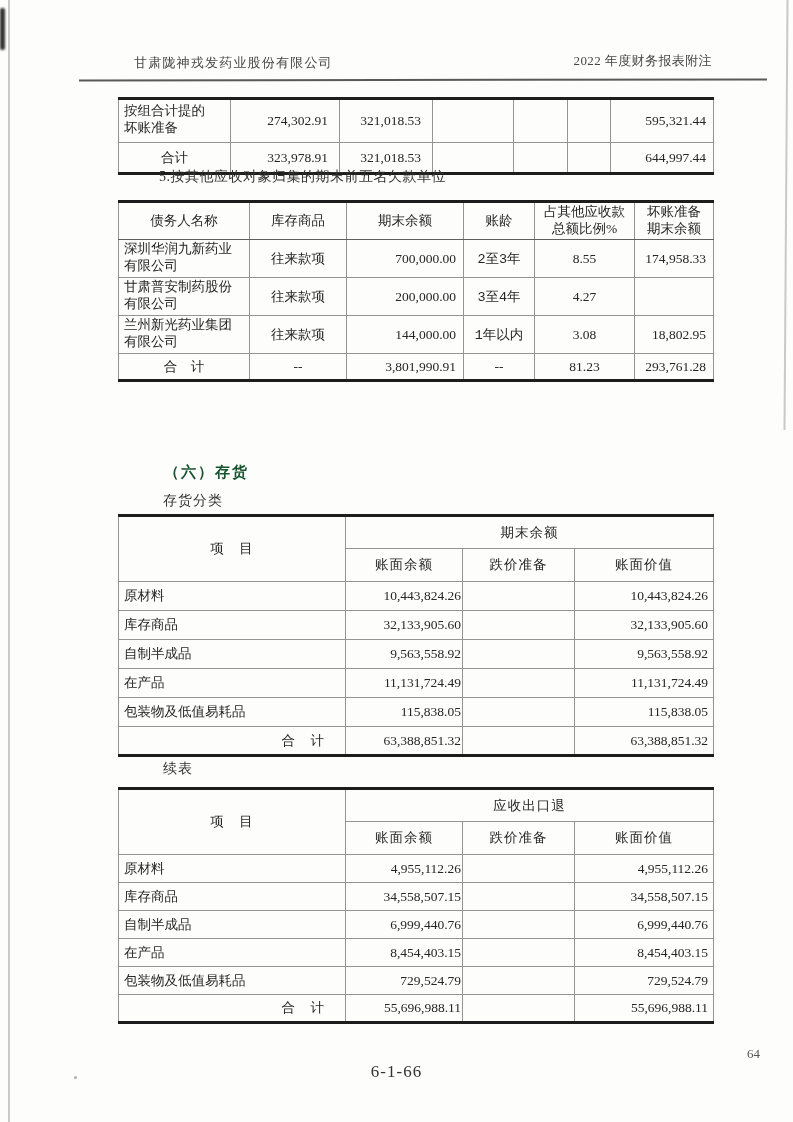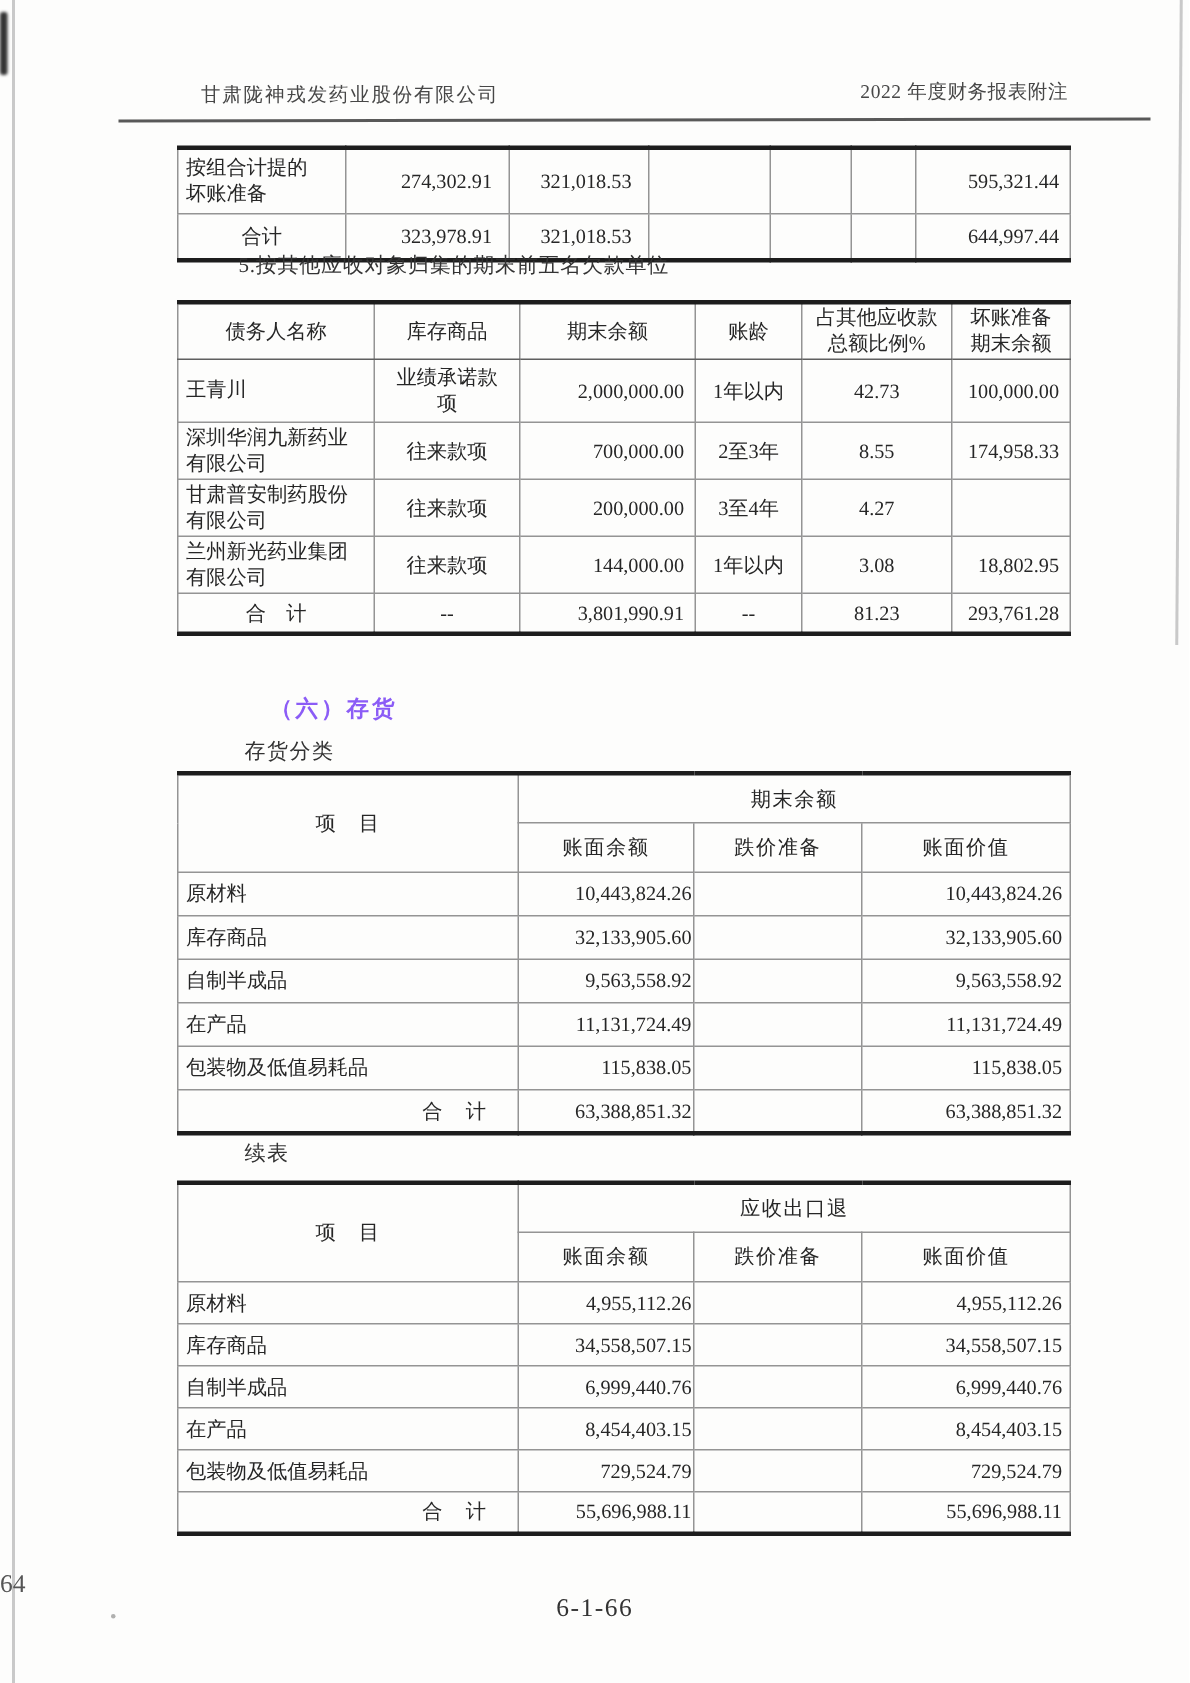--- a/index.html
+++ b/index.html
@@ -19,35 +19,35 @@
   .edge-right { left:785px; top:0; width:2px; height:430px; background:#c9c9c9; transform:rotate(0.4deg); }
   .dot        { left:74px; top:1076px; width:3px; height:3px; background:#8f8f8f; border-radius:50%; opacity:.7; }
 
   
   .hdr-left  { left:134px; top:54px; font-size:13px; letter-spacing:1.2px; color:#474747; }
   .hdr-right { right:81px; top:52px; font-size:13px; letter-spacing:0.4px; color:#474747; }
   .hdr-rule  { left:79px; top:79px; width:688px; height:2px; background:#3c3c3c; transform:rotate(-0.1deg); opacity:.85; }
 
   
   .sec5     { left:159px; top:168px; font-size:14px; letter-spacing:0.5px; color:#333; }
-  .sec6     { left:180px; top:463px; font-size:15px; font-weight:bold; letter-spacing:2px; color:#8b5cf6; }
+  .sec6     { left:164px; top:463px; font-size:15px; font-weight:bold; letter-spacing:2px; color:#14532d; }
   .subttl   { left:163px; top:492px; font-size:14px; letter-spacing:1px; color:#333; }
   .contlbl  { left:163px; top:760px; font-size:14px; letter-spacing:1px; color:#333; }
 
   
-  .f-num  { left:0; top:1046px; width:760px; text-align:left; font-size:17px; color:#555; }
+  .f-num  { left:0; top:1046px; width:760px; text-align:right; font-size:13px; color:#555; }
   .f-code { left:0; top:1062px; width:793px; text-align:center; font-size:17px; letter-spacing:1px; color:#333; }
 
   
   .tbl { position:absolute; left:118px; width:595px;
          border-collapse:collapse; table-layout:fixed;
          border-top:3px solid #1d1d1d; border-bottom:3px solid #1d1d1d; }
   .tbl td { border:1px solid #949494; font-size:13.5px; color:#262626;
             vertical-align:middle; overflow:hidden; }
-  .cn  { font-size:14px; }
+  .cn  { font-size:14px;font-family:Liberation Mono, monospace; }
   .ac  { text-align:center; }
   .ar  { text-align:right; }
   .al  { text-align:left; padding-left:5px; }
   .pr1 { padding-right:1px; } .pr5 { padding-right:5px; }
   .pr7 { padding-right:7px; } .pr11{ padding-right:11px; }
   .preline { white-space:pre-line; line-height:1.25; }
   .hc  { text-align:center; font-size:14px; border-bottom:1.4px solid #5f5f5f !important; }
   .ghd { text-align:center; font-size:14px; letter-spacing:1px; }
   .totlab { text-align:right; padding-right:20px; letter-spacing:1px; }
 
@@ -121,29 +121,20 @@
         <tr class="h38">
       <td class="hc">债务人名称</td>
       <td class="hc">库存商品</td>
       <td class="hc">期末余额</td>
       <td class="hc">账龄</td>
       <td class="hc preline">占其他应收款
 总额比例%</td>
       <td class="hc preline">坏账准备
 期末余额</td>
     </tr>
-    <tr class="h42">
-      <td class="al cn preline">王青川</td>
-      <td class="ac cn preline">业绩承诺款
-项</td>
-      <td class="ar pr7">2,000,000.00</td>
-      <td class="ac cn">1年以内</td>
-      <td class="ac">42.73</td>
-      <td class="ar pr7">100,000.00</td>
-    </tr>
     <tr class="h38">
       <td class="al cn preline">深圳华润九新药业
 有限公司</td>
       <td class="ac cn">往来款项</td>
       <td class="ar pr7">700,000.00</td>
       <td class="ac cn">2至3年</td>
       <td class="ac">8.55</td>
       <td class="ar pr7">174,958.33</td>
     </tr>
     <tr class="h38">

